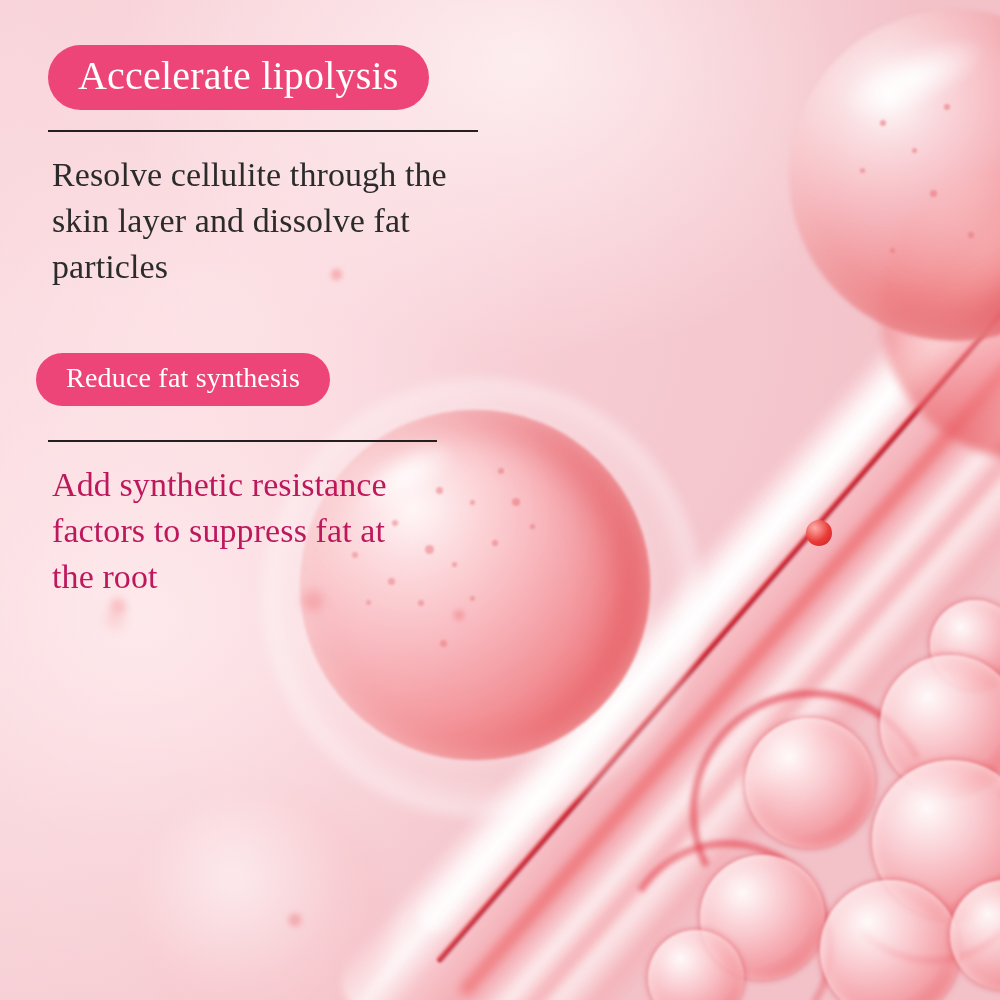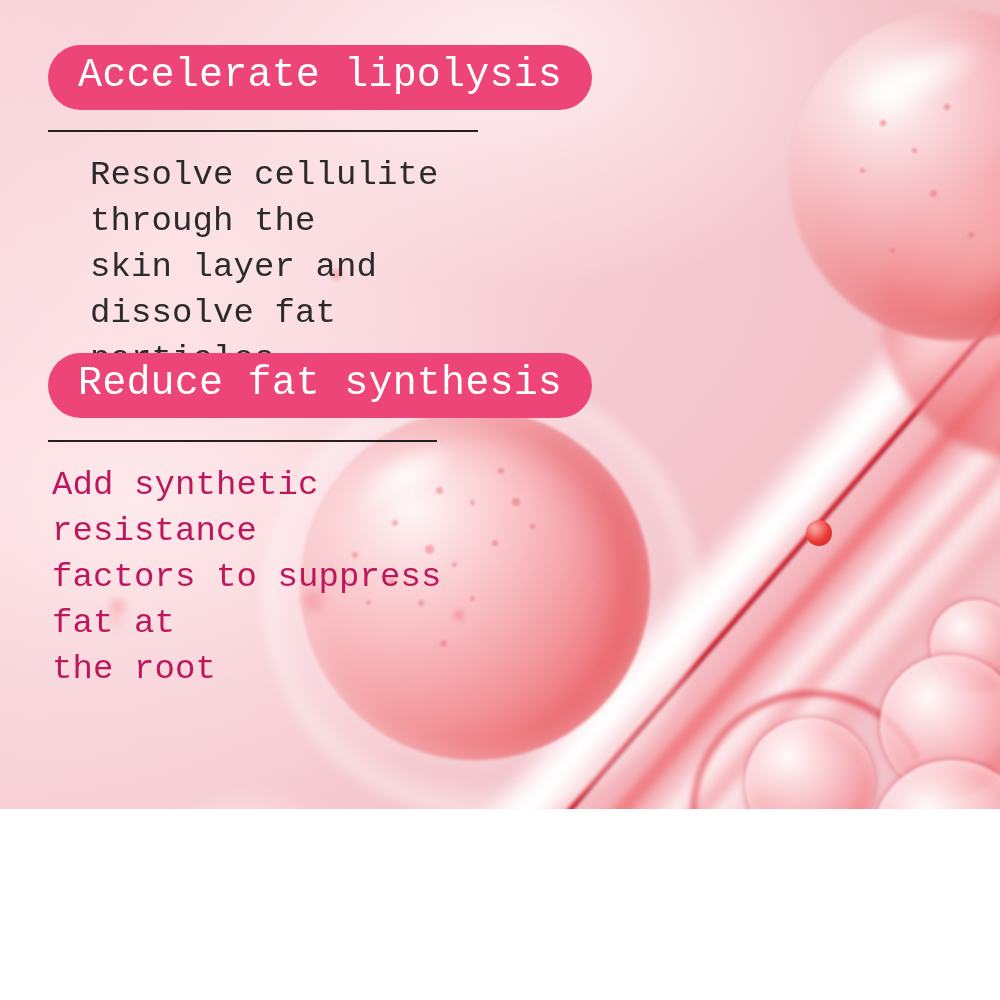--- a/index.html
+++ b/index.html
@@ -4,23 +4,23 @@
 <title>Accelerate lipolysis</title>
 <style>
   html, body {
     margin: 0;
     padding: 0;
     background: #ffffff;
   }
   #poster {
     position: relative;
     width: 1000px;
-    height: 809px;
+    height: 1000px;
     overflow: hidden;
-    font-family: Liberation Mono, monospace;
+    font-family: Liberation Serif, serif;
     background: #f6c9cf;
   }
 
   
   .bg-layer {
     position: absolute;
     inset: 0;
     pointer-events: none;
   }
 
@@ -275,21 +275,21 @@
     white-space: pre-line;
     max-width: 470px;
   }
 
   
   #pill-1      { left: 48px; top: 45px; padding: 11px 30px 14px 30px; font-size: 40px; }
   #divider-1   { left: 48px; top: 130px; width: 430px; }
   #paragraph-1 { left: 52px; top: 152px; }
 
   
-  #pill-2      { left: 48px; top: 353px; padding: 11px 30px 14px 30px; font-size: 40px; }
+  #pill-2      { left: 36px; top: 353px; padding: 11px 30px 14px 30px; font-size: 28px; }
   #divider-2   { left: 48px; top: 440px; width: 389px; }
   #paragraph-2 { left: 52px; top: 462px; }
 </style>
 </head>
 <body>
 
 <div id="poster">
 
   <div class="bg-layer" id="bg-base"></div>
   <div class="bg-layer" id="bg-glow-left"></div>
@@ -356,21 +356,21 @@
     <div class="speck" id="speck-21" style="left: 968px; top: 232px; width: 6px; height: 6px;"></div>
     <div class="speck" id="speck-22" style="left: 890px; top: 248px; width: 5px; height: 5px;"></div>
     <div id="text-wash"></div>
 
   <div id="content">
 
     <div class="pill block" id="pill-1" style="background-color: rgb(238, 69, 120); color: rgb(255, 255, 255);">Accelerate lipolysis</div>
 
     <div class="divider block" id="divider-1" style="background-color: rgb(36, 31, 32);"></div>
 
-    <div class="body-text block" id="paragraph-1" style="color: rgb(43, 43, 43); margin-left: 38px;">Resolve cellulite through the
+    <div class="body-text block" id="paragraph-1" style="color: rgb(43, 43, 43);">Resolve cellulite through the
 skin layer and dissolve fat
 particles</div>
 
     <div class="pill block" id="pill-2" style="background-color: rgb(238, 69, 120); color: rgb(255, 255, 255);">Reduce fat synthesis</div>
 
     <div class="divider block" id="divider-2" style="background-color: rgb(36, 31, 32);"></div>
 
     <div class="body-text block" id="paragraph-2" style="color: #be185d;">Add synthetic resistance
 factors to suppress fat at
 the root</div>

